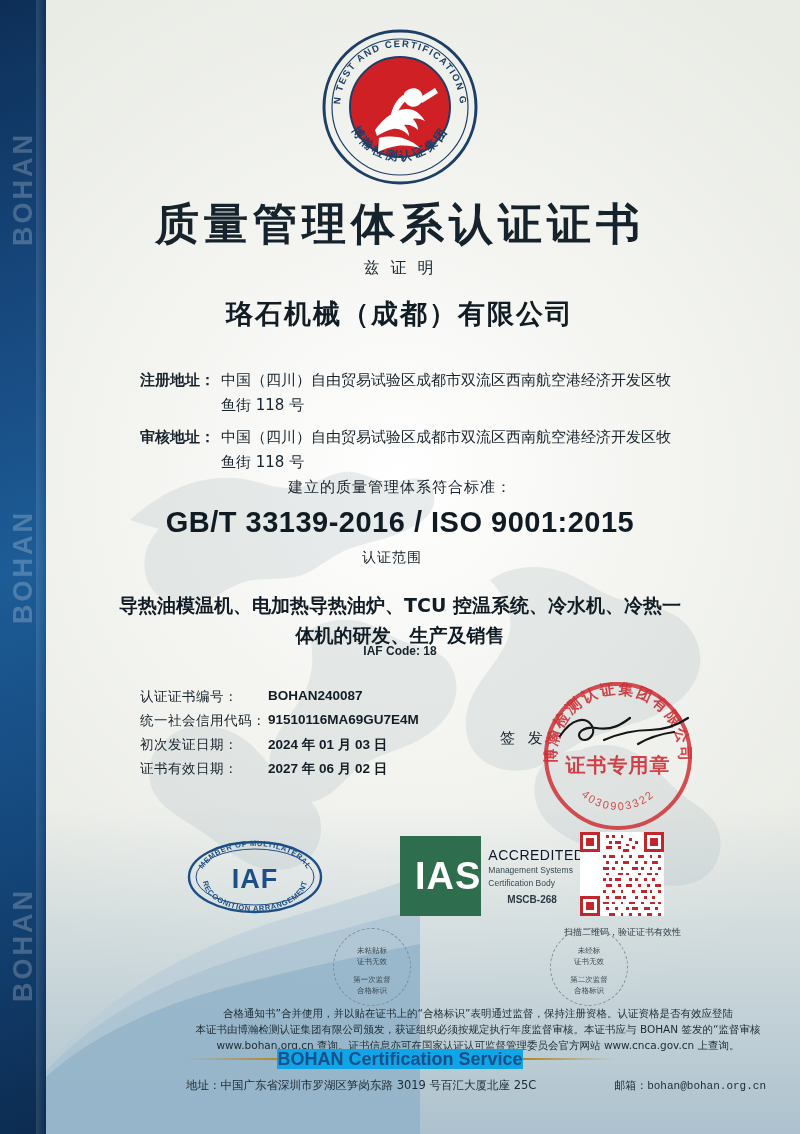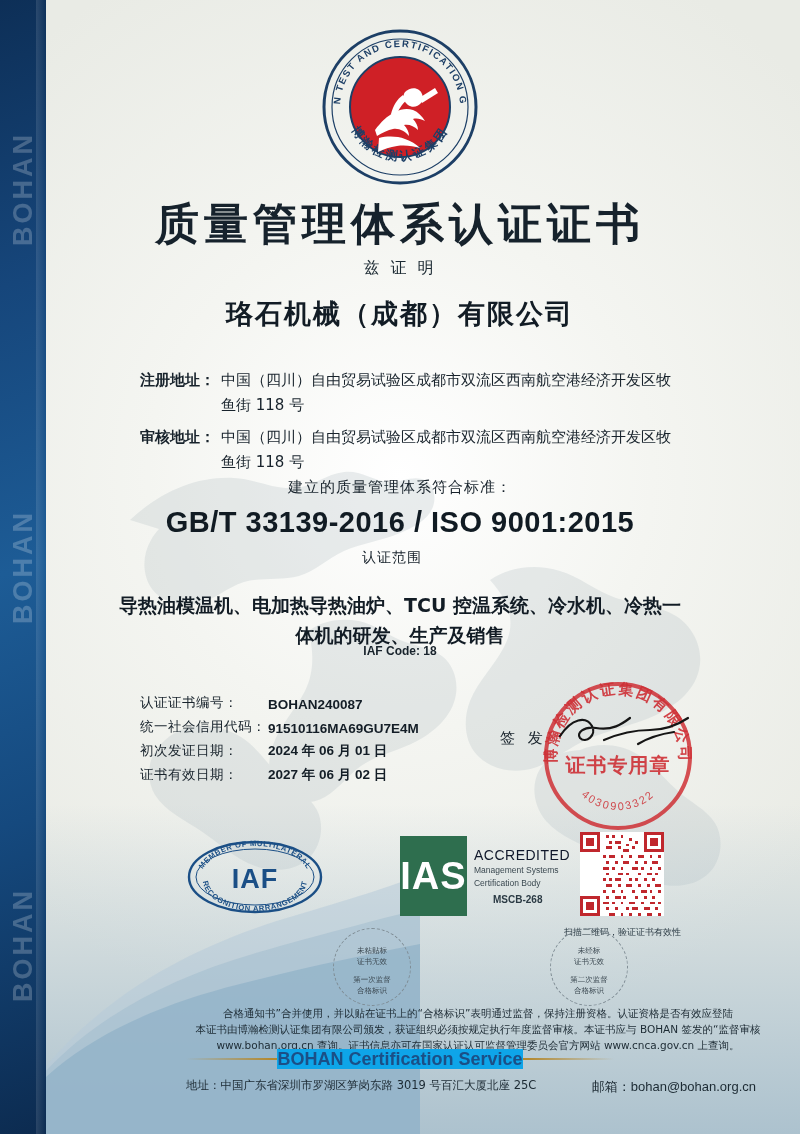--- a/index.html
+++ b/index.html
@@ -218,21 +218,21 @@
   .details {
     position: absolute;
     top: 688px;
     left: 140px;
     font-family: "DejaVu Sans", sans-serif;
     font-size: 13.5px;
     color: #18232c;
   }
   .details-row {
     display: flex;
-    align-items: flex-end;
+    align-items: flex-start;
     height: 24px;
   }
   .details-key {
     width: 128px;
     letter-spacing: 0.5px;
   }
   .details-val {
     font-family: "Liberation Sans", sans-serif;
     font-weight: bold;
     font-size: 13.5px;
@@ -283,20 +283,21 @@
     width: 80px;
     background: #2e6e4e;
     color: #ffffff;
     font-family: "Liberation Sans", sans-serif;
     font-weight: bold;
     font-size: 38px;
     display: flex;
     align-items: center;
     justify-content: center;
     letter-spacing: 1px;
+    padding-left: 15px;
   }
   .ias-text {
     padding-left: 7px;
     font-family: "Liberation Sans", sans-serif;
     color: #1c2a33;
     display: flex;
     flex-direction: column;
     justify-content: center;
   }
   .ias-accredited {
@@ -396,24 +397,24 @@
   .footer-addr {
     position: absolute;
     left: 186px;
     top: 1078px;
     font-family: "DejaVu Sans", sans-serif;
     font-size: 11.5px;
     color: #1c2a33;
   }
   .footer-email {
     position: absolute;
-    right: 44px;
+    right: 34px;
     top: 1078px;
-    font-family: Liberation Sans, sans-serif;
-    font-size: 13px;
+    font-family: Liberation Mono, monospace;
+    font-size: 11px;
     color: #1c2a33;
   }
 </style>
 </head>
 <body>
 
 <div class="certificate">
 
   <div class="bg-base"></div>
 
@@ -496,21 +497,21 @@
       <div class="details-row">
         <div class="details-key">认证证书编号：</div>
         <div class="details-val">BOHAN240087</div>
       </div>
       <div class="details-row">
         <div class="details-key">统一社会信用代码：</div>
         <div class="details-val">91510116MA69GU7E4M</div>
       </div>
       <div class="details-row">
         <div class="details-key">初次发证日期：</div>
-        <div class="details-val">2024 年 06 月 01 日</div>
+        <div class="details-val">2024 年 01 月 03 日</div>
       </div>
       <div class="details-row">
         <div class="details-key">证书有效日期：</div>
         <div class="details-val">2027 年 06 月 02 日</div>
       </div>
     </div>
 
     <div class="sign-label">签 发</div>
 
     <svg class="red-stamp" viewBox="0 0 176 176" xmlns="http://www.w3.org/2000/svg">

